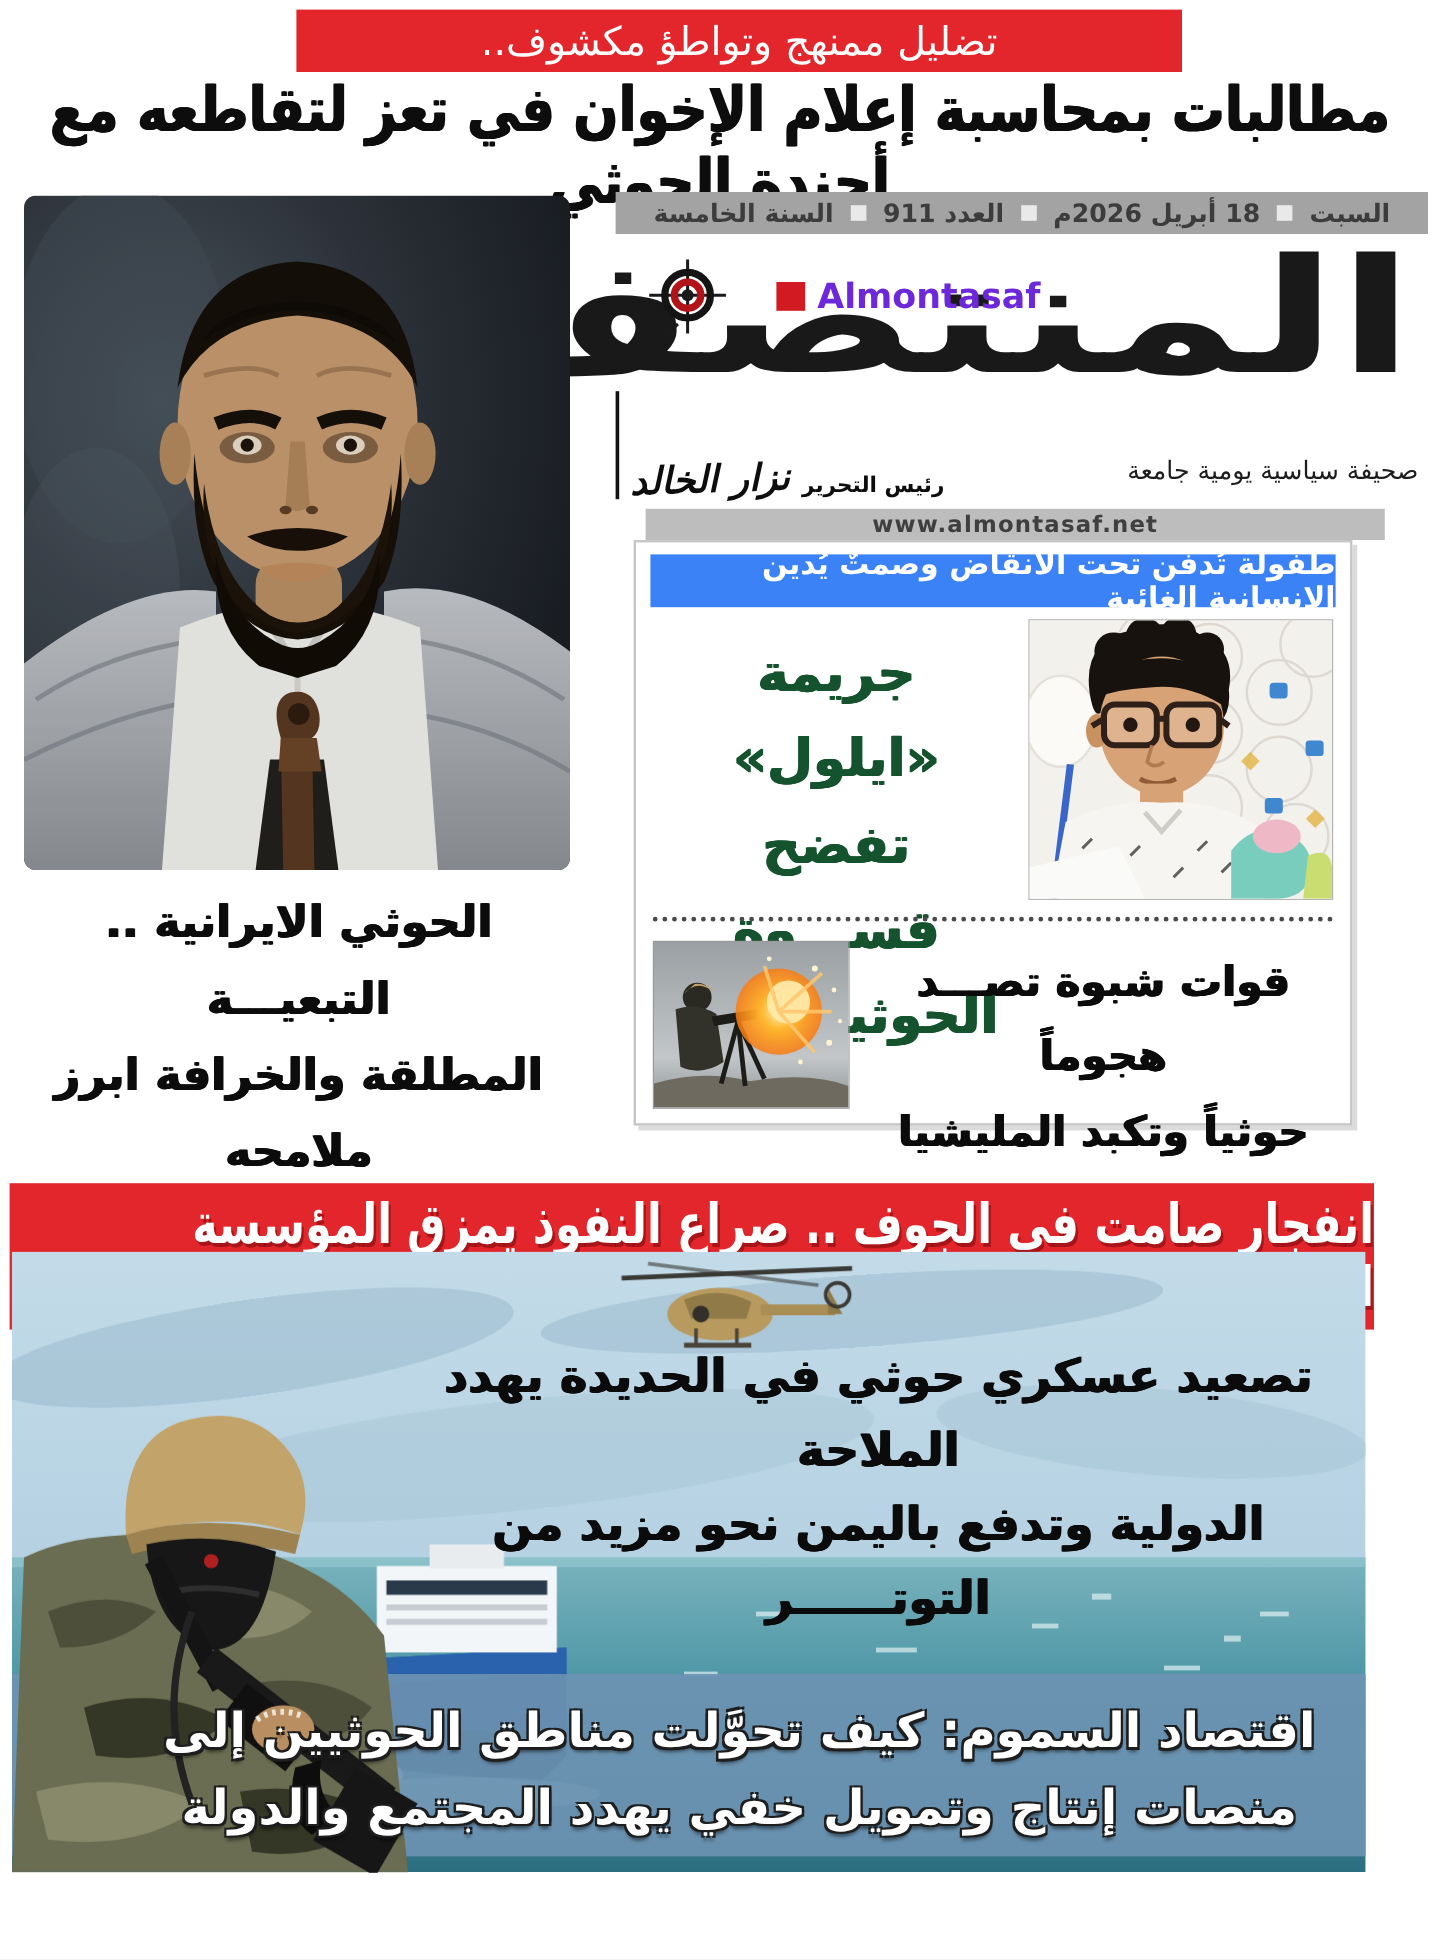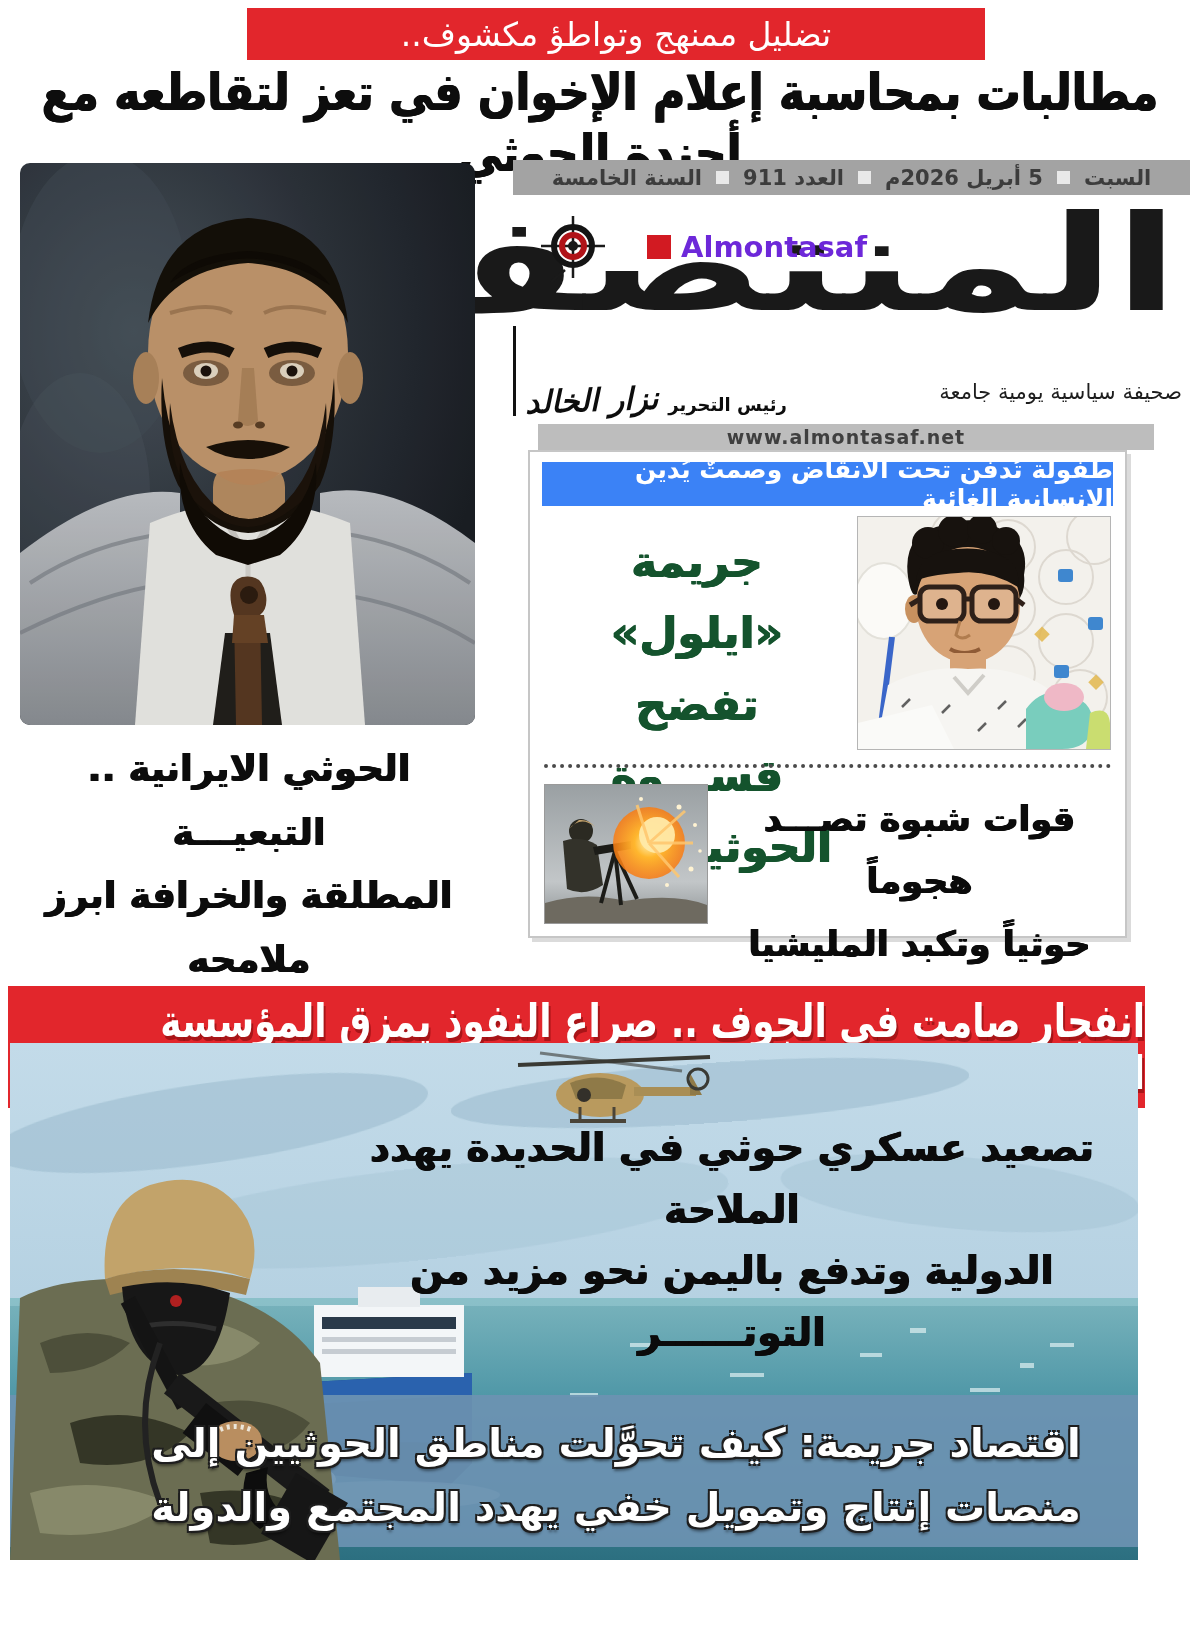--- a/index.html
+++ b/index.html
@@ -71,21 +71,21 @@
 
   <div class="abs kicker">
     <span dir="rtl">تضليل ممنهج وتواطؤ مكشوف..</span>
   </div>
 
   <h1 class="abs main-headline heavy" dir="rtl">مطالبات بمحاسبة إعلام الإخوان في تعز لتقاطعه مع أجندة الحوثي</h1>
 
   <div class="abs dateline" dir="rtl">
     <span>السبت</span>
     <span class="sq"></span>
-    <span>5 أبريل 2026م</span>
+    <span>18 أبريل 2026م</span>
     <span class="sq"></span>
     <span>العدد 911</span>
     <span class="sq"></span>
     <span>السنة الخامسة</span>
   </div>
 
   <div class="abs masthead">
     <div class="logo-ar">المنتصف</div>
     <svg class="crosshair" width="72" height="88" viewBox="0 0 72 88">
       <line x1="36" y1="0" x2="36" y2="62" stroke="#1a1a1a" stroke-width="2.5"></line>
@@ -384,18 +384,18 @@
         <path d="M204,390 Q222,378 244,388" stroke="#ece6da" stroke-width="5" fill="none" stroke-dasharray="3 4"></path>
       </g>
     </svg>
 
     <div class="b-h1 heavy" dir="rtl">
       <div>تصعيد عسكري حوثي في الحديدة يهدد الملاحة</div>
       <div>الدولية وتدفع باليمن نحو مزيد من التوتــــــر</div>
     </div>
 
     <div class="b-h2" dir="rtl">
-      <div>اقتصاد جريمة: كيف تحوَّلت مناطق الحوثيين إلى</div>
+      <div>اقتصاد السموم: كيف تحوَّلت مناطق الحوثيين إلى</div>
       <div>منصات إنتاج وتمويل خفي يهدد المجتمع والدولة</div>
     </div>
   </div>
 
 </div>
 
 </body></html>

